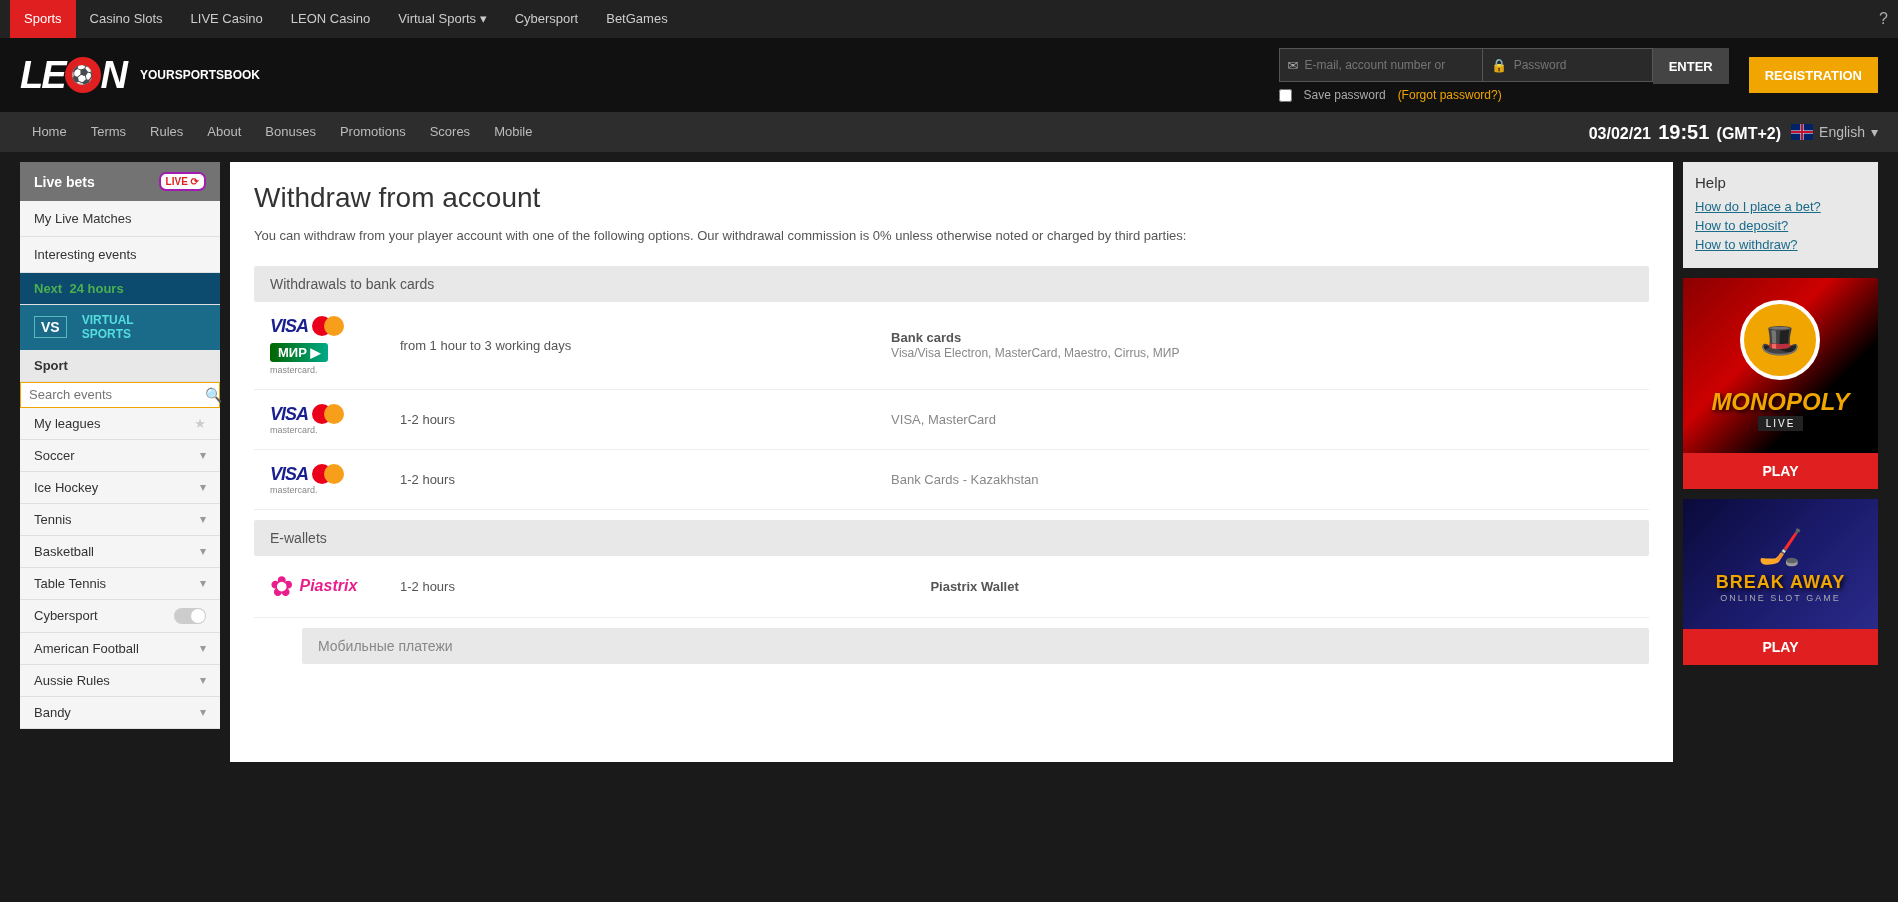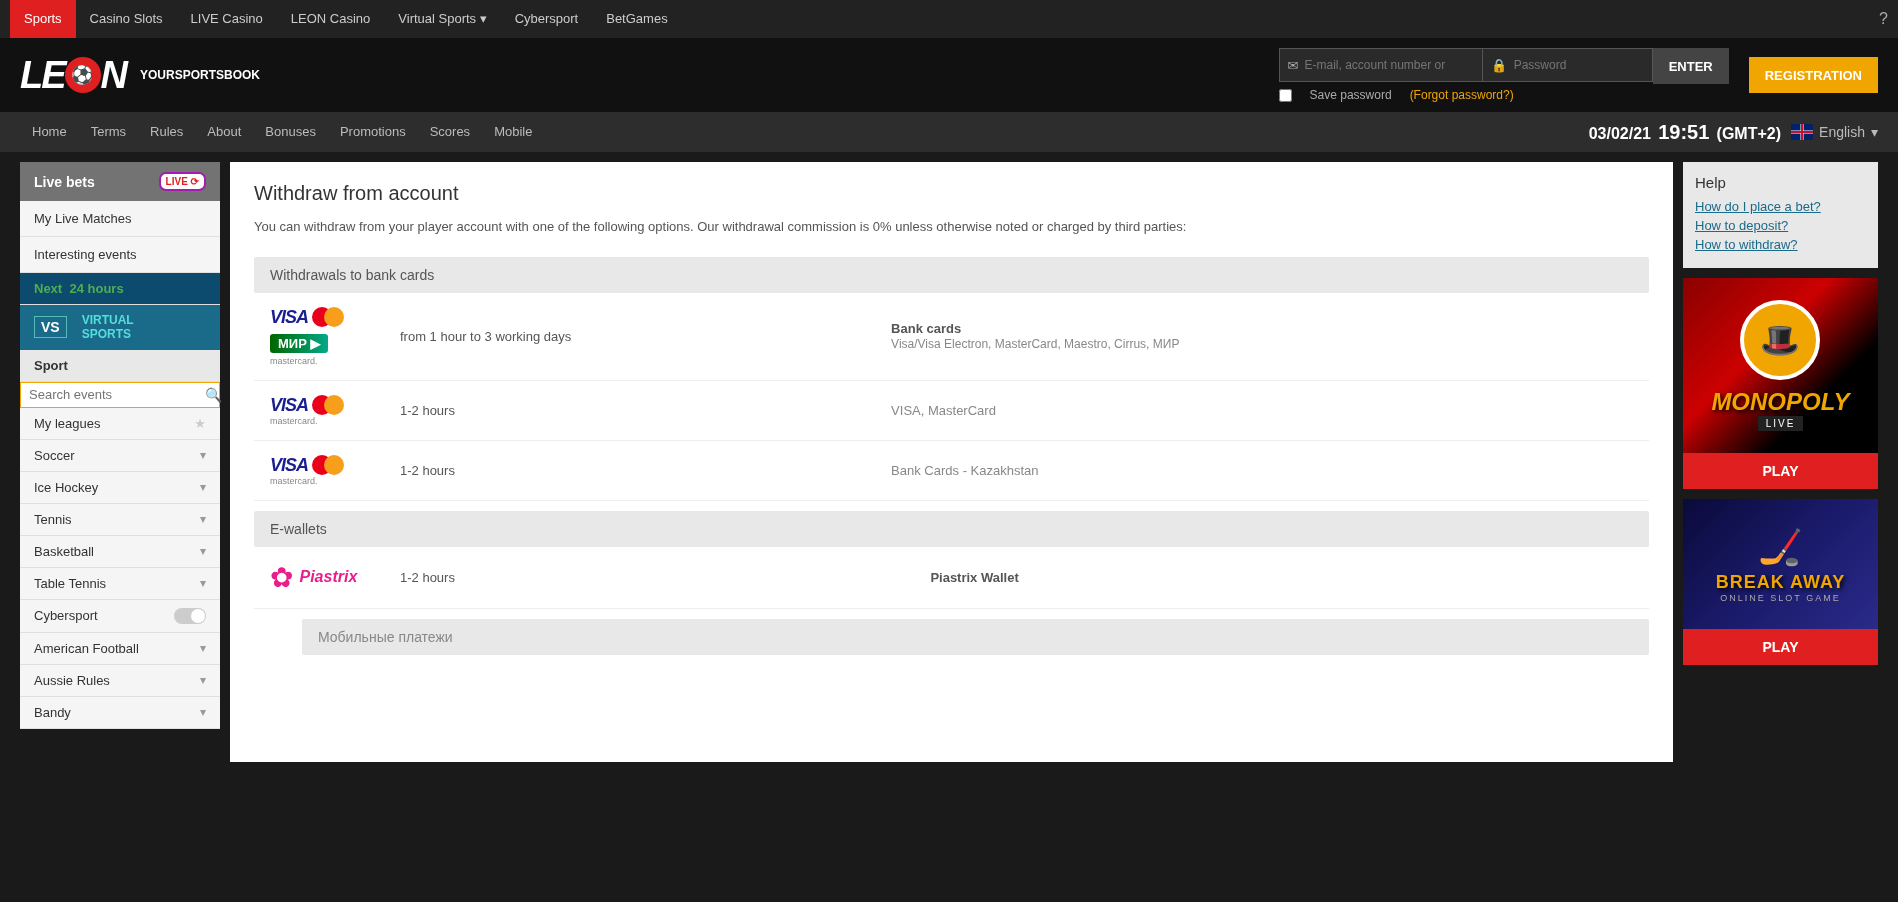--- a/index.html
+++ b/index.html
@@ -13,21 +13,21 @@
     .top-nav-spacer { flex: 1; }
     .help-icon { color: #aaa; font-size: 16px; cursor: pointer; }
 
     
     .header { background: #111; display: flex; align-items: center; padding: 10px 20px; gap: 20px; }
     .logo { display: flex; align-items: center; gap: 8px; }
     .logo-ball { width: 36px; height: 36px; background: #e02020; border-radius: 50%; display: inline-flex; align-items: center; justify-content: center; }
     .header-spacer { flex: 1; }
     .enter-btn { background: #444; color: #fff; border: none; padding: 0 16px; height: 36px; cursor: pointer; font-size: 13px; font-weight: bold; }
     .register-btn { background: #f0a500; color: #fff; border: none; padding: 0 16px; height: 36px; cursor: pointer; font-size: 13px; font-weight: bold; }
-    .save-pw { color: #aaa; font-size: 12px; display: flex; align-items: center; gap: 18px; }
+    .save-pw { color: #aaa; font-size: 12px; display: flex; align-items: center; gap: 12px; }
     .save-pw a { color: #f0a500; }
 
     
     .second-nav { background: #2d2d2d; display: flex; align-items: center; padding: 0 20px; height: 40px; }
     .second-nav-item { color: #bbb; padding: 0 12px; height: 40px; line-height: 40px; cursor: pointer; font-size: 13px; }
     .second-nav-spacer { flex: 1; }
     .datetime { color: #bbb; font-size: 13px; margin-right: 10px; }
     .datetime span { color: #fff; font-size: 16px; font-weight: bold; }
     .lang-selector { display: flex; align-items: center; gap: 6px; color: #bbb; cursor: pointer; }
     .flag { width: 20px; height: 14px; background: linear-gradient(to bottom, #012169 33%, #fff 33%, #fff 66%, #c8102e 66%); border-radius: 2px; position: relative; }
@@ -52,21 +52,21 @@
     .sport-list-item { background: #f5f5f5; padding: 8px 14px; font-size: 13px; color: #333; border-bottom: 1px solid #e0e0e0; display: flex; align-items: center; justify-content: space-between; cursor: pointer; }
     .chevron { color: #999; font-size: 12px; }
     .my-leagues { background: #f5f5f5; padding: 8px 14px; font-size: 13px; color: #333; border-bottom: 1px solid #e0e0e0; display: flex; align-items: center; justify-content: space-between; cursor: pointer; }
     .star-icon { color: #ccc; }
     .cybersport-item { background: #f5f5f5; padding: 8px 14px; font-size: 13px; color: #333; border-bottom: 1px solid #e0e0e0; display: flex; align-items: center; justify-content: space-between; cursor: pointer; }
     .toggle-btn { background: #ccc; border-radius: 10px; width: 32px; height: 16px; position: relative; cursor: pointer; display: inline-block; }
     .toggle-btn::after { content: ''; position: absolute; width: 14px; height: 14px; background: #fff; border-radius: 50%; top: 1px; right: 1px; }
 
     
     .content { flex: 1; background: #fff; padding: 20px 24px; margin: 0 10px; min-height: 600px; }
-    .page-title { font-size: 20px; font-weight: normal; color: #333; margin-bottom: 12px; }
+    .page-title { font-size: 28px; font-weight: normal; color: #333; margin-bottom: 12px; }
     .page-description { font-size: 13px; color: #555; margin-bottom: 20px; line-height: 1.5; }
 
     .section-header { background: #e8e8e8; padding: 10px 16px; font-size: 14px; color: #555; margin-bottom: 0; border-radius: 2px; }
     .payment-table { width: 100%; border-collapse: collapse; margin-bottom: 10px; }
     .payment-row { border-bottom: 1px solid #eee; }
     .payment-row td { padding: 14px 16px; vertical-align: middle; }
     .payment-logo-cell { width: 130px; }
     .payment-time { color: #555; font-size: 13px; }
     .payment-name { color: #888; font-size: 13px; }
     .payment-name strong { color: #555; font-weight: bold; }

